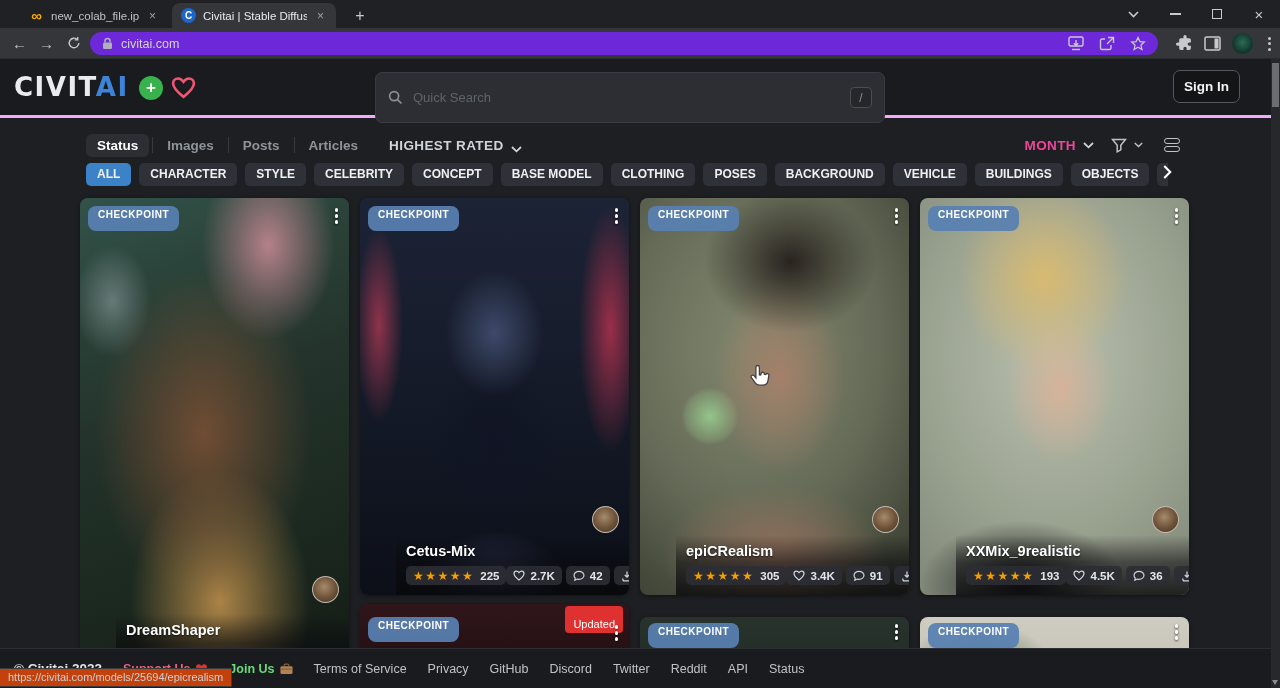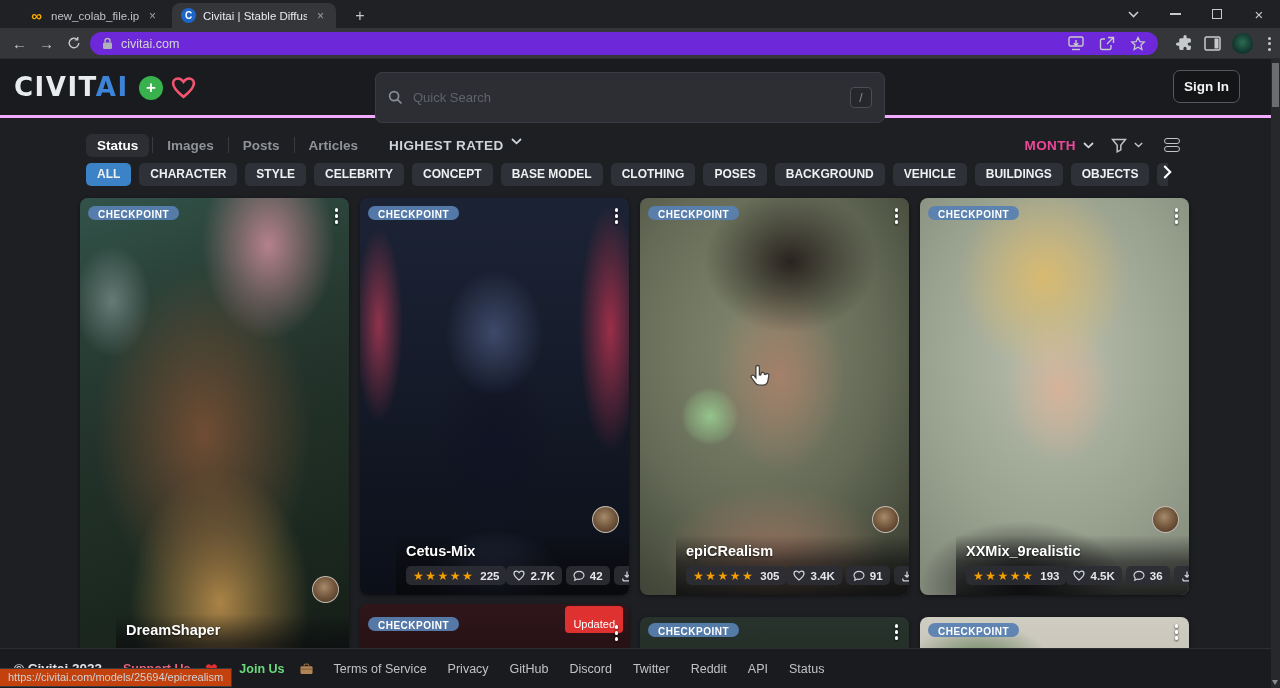--- a/index.html
+++ b/index.html
@@ -61,21 +61,21 @@
   .slash { margin-left:auto; width:22px; height:21px; border:1px solid #4a4d54; border-radius:4px;
            background:#26272b; color:#8a8e95; text-align:center; line-height:20px; font-size:12px; }
   .signin { position:absolute; right:40px; top:11px; width:67px; height:33px; border:1px solid #55585e;
             border-radius:7px; background:#141517; color:#f1f3f5; font-size:13.5px; font-weight:600;
             text-align:center; line-height:31px; }
 
   .nav-row { position:absolute; top:72px; left:86px; right:100px; height:28px; display:flex; align-items:center; }
   .nav-pill { padding:4px 11px; font-size:13.5px; font-weight:700; color:#8f939a; }
   .nav-pill.active { background:#2c2e33; border-radius:6px; color:#fff; }
   .nav-div { width:1px; height:16px; background:#383a40; margin:0 3px; }
-  .sortlab { margin-left:20px; display:flex; align-items:flex-start; gap:7px; color:#ced4da;
+  .sortlab { margin-left:20px; display:flex; align-items:flex-end; gap:7px; color:#ced4da;
              font-weight:700; font-size:13.5px; letter-spacing:.4px; }
   .period-group { margin-left:auto; display:flex; align-items:center; gap:7px; color:#ec4899;
                   font-weight:700; font-size:13.5px; letter-spacing:.4px; }
   .layout-ic { margin-left:14px; display:flex; flex-direction:column; gap:2px; }
   .layout-ic i { width:16px; height:6px; border:1.5px solid #c1c2c5; border-radius:3px; }
 
   .chips { position:absolute; top:104px; left:86px; width:1082px; height:23px; display:flex; gap:8px; overflow:hidden; }
   .chip { flex:0 0 auto; height:23px; padding:0 11px; border-radius:5px; background:#2e3137;
           color:#eef0f2; font-size:12px; font-weight:700; line-height:23px; white-space:nowrap; }
   .chip.active { background:#3b83c6; }
@@ -121,21 +121,21 @@
       radial-gradient(120px 60px at 50% 90%, rgba(90,25,30,.8), transparent 80%),
       linear-gradient(180deg, #30161a 0%, #200e12 60%, #160a0d 100%); }
   .img5 { background:
       radial-gradient(110px 60px at 55% 95%, rgba(205,215,170,.8), transparent 80%),
       linear-gradient(180deg, #27332c 0%, #1d2620 100%); }
   .img6 { background:
       radial-gradient(90px 55px at 22% 45%, rgba(72,108,62,.85), transparent 80%),
       linear-gradient(180deg, #cfccc2 0%, #c4c0b4 60%, #b5b1a4 100%); }
 
   .badge { position:absolute; top:8px; left:8px; background:rgba(88,128,177,.93); color:#fff;
-           font-size:10px; font-weight:700; letter-spacing:.5px; padding:3px 10px 0; border-radius:8px; }
+           font-size:10px; font-weight:700; letter-spacing:.5px; padding:3px 10px 11px; border-radius:8px; }
   .c4 .badge { top:13px; }
   .c5 .badge, .c6 .badge { top:6px; }
   .updated { position:absolute; top:2px; right:6px; background:#e03131; color:#fff; font-size:11px;
              font-weight:400; padding:12px 8px 3px; border-radius:4px; }
   .kebab { position:absolute; top:7px; right:6px; display:flex; flex-direction:column; gap:2.5px;
            padding:3px 5px; filter:drop-shadow(0 1px 1px rgba(0,0,0,.7)); }
   .kebab i { width:3.5px; height:3.5px; border-radius:50%; background:#fff; }
   .c5 .kebab, .c6 .kebab { top:4px; }
   .cr-avatar { position:absolute; right:10px; width:27px; height:27px; border-radius:50%;
                border:1.5px solid rgba(255,255,255,.6);
@@ -152,21 +152,21 @@
           padding:0 7px; height:19px; color:#e4e6ea; font-size:11.5px; font-weight:700; }
   .stars { color:#f59f00; font-size:12px; letter-spacing:1.5px; margin-right:1px;
            font-family:"DejaVu Sans",sans-serif; }
   .pill-group { display:flex; gap:4px; }
 
   
   .footer { position:absolute; left:0; right:0; bottom:0; height:40px; background:#1a1b1e;
             border-top:1px solid #2c2e33; display:flex; align-items:center; gap:21px;
             padding:0 14px; z-index:5; font-size:12.5px; color:#c1c2c5; }
   .copyright { font-size:13.5px; font-weight:700; color:#e3e5e8; }
-  .f-link { display:flex; align-items:center; gap:15px; }
+  .f-link { display:flex; align-items:center; gap:5px; }
   .f-support { color:#e8637c; font-weight:600; }
   .f-join { color:#69db7c; font-weight:600; }
   .f-right { margin-left:auto; display:flex; align-items:center; gap:16px; margin-right:26px; }
   .bug-box { display:inline-block; width:7px; height:11px; border:1px solid #c1c2c5; margin-right:4px; }
   .ideas-btn { display:flex; align-items:center; gap:6px; background:#3f3514; color:#ffd43b;
                font-weight:600; border-radius:7px; padding:6px 12px 7px; }
 
   .status-tip { position:absolute; left:0; bottom:1px; background:#c2410c; border:1px solid #3a3b3e;
                 border-left:none; color:#cfd1d4; font-size:11px; padding:2px 8px 3px; z-index:6; }
 

